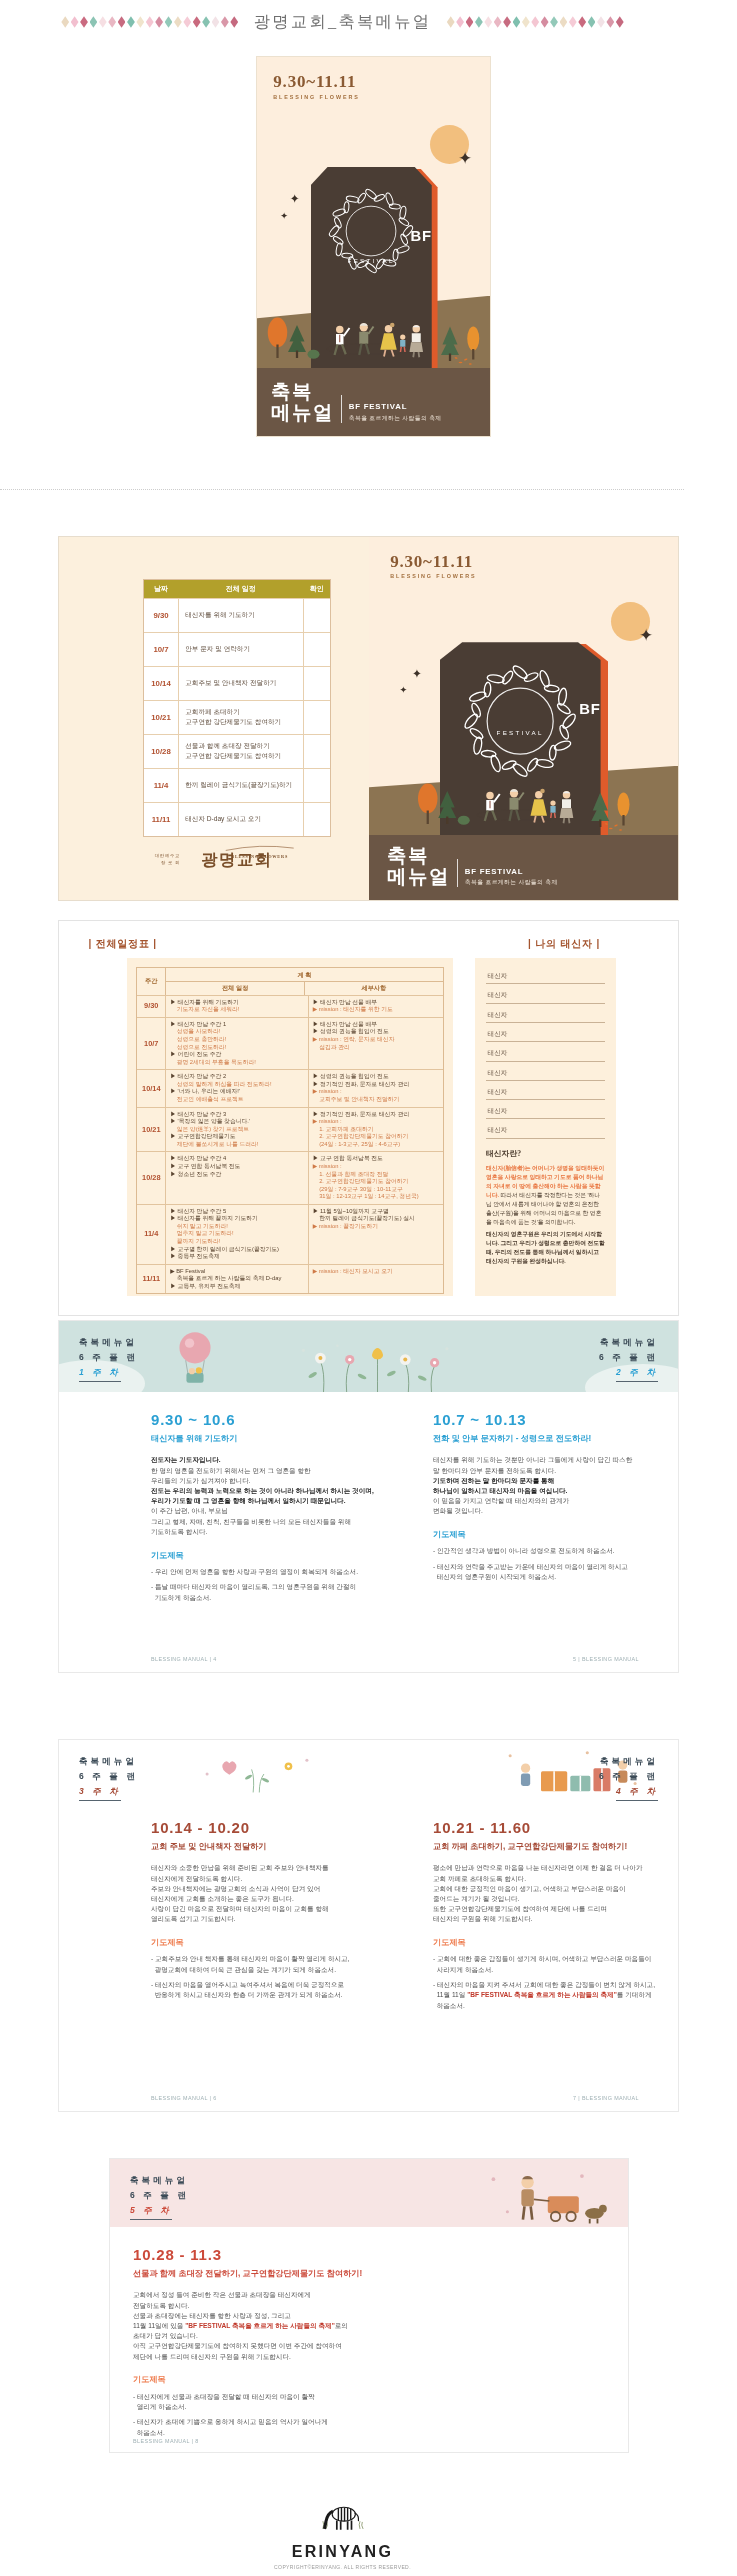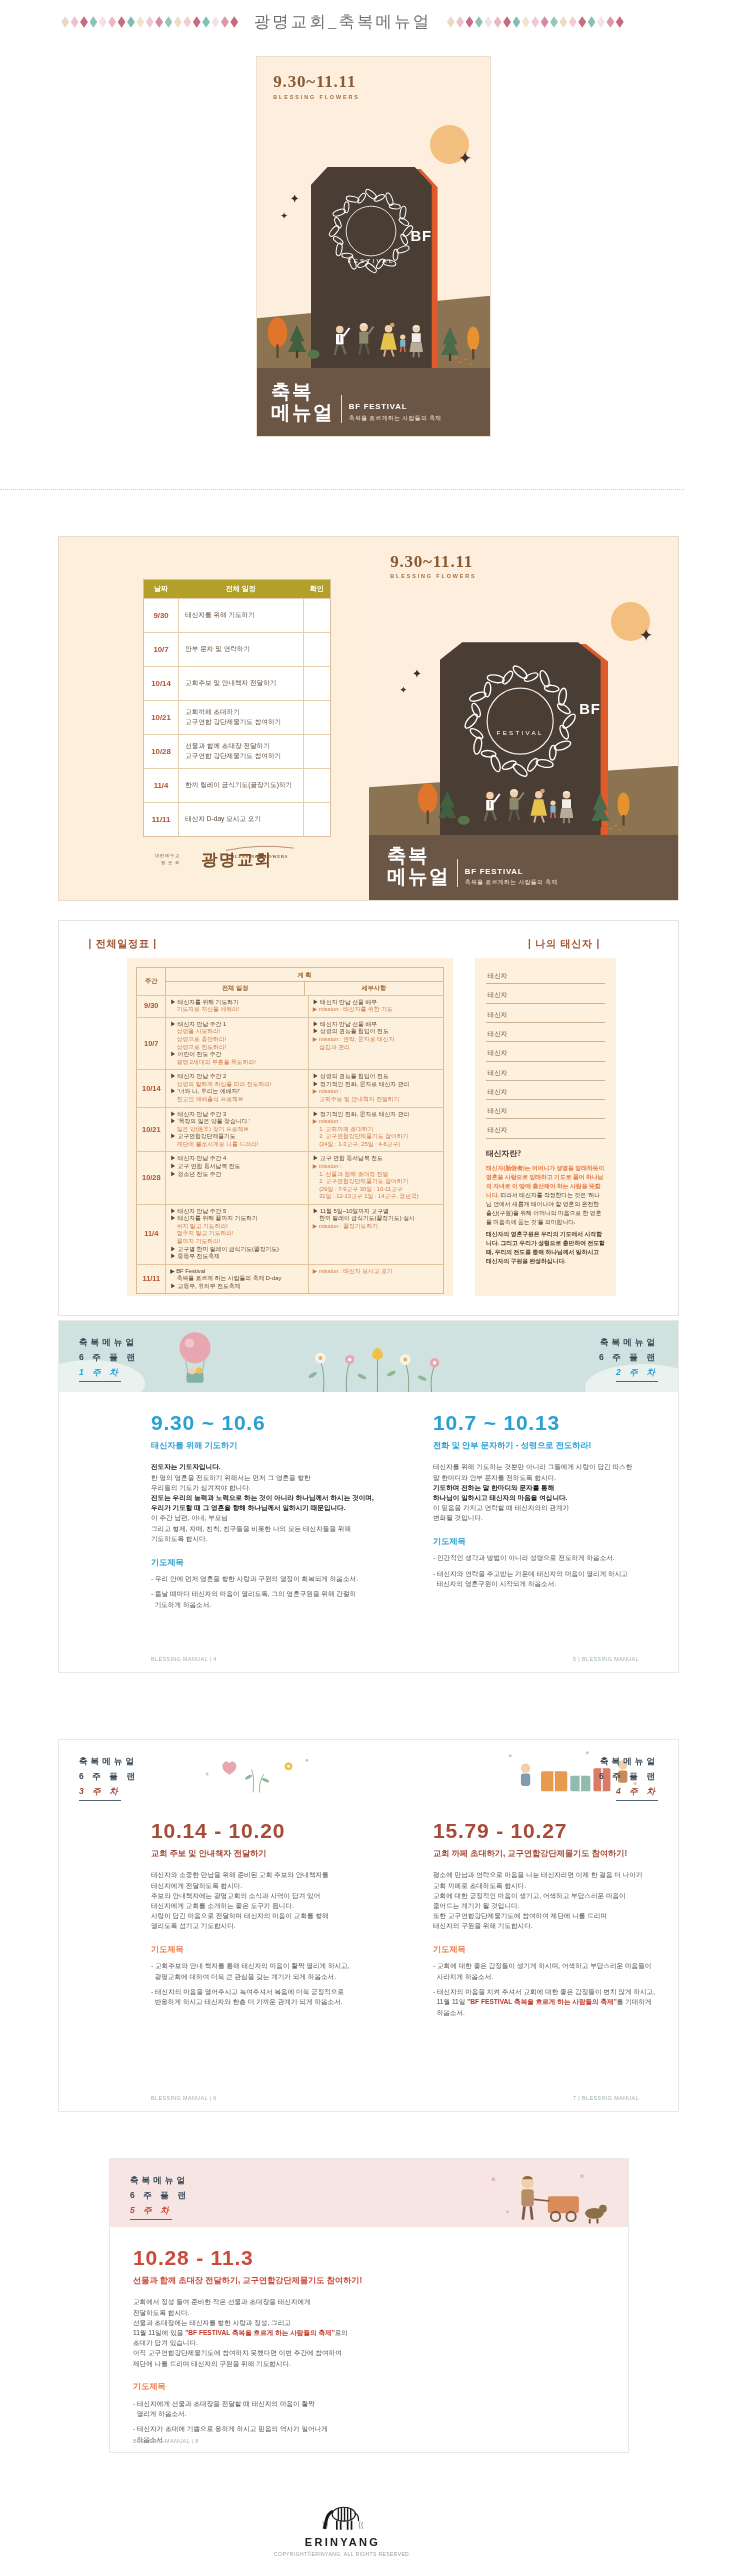--- a/index.html
+++ b/index.html
@@ -89,21 +89,21 @@
   .note-lines .na{color:#e8733d;font-weight:bold;}
   .note-lines .ln.nb{font-weight:bold;}
 
   
   .wspread{position:absolute;background:#fff;border:0.8px solid #e9e9e9;box-sizing:border-box;overflow:hidden;}
   .band{position:absolute;left:0;top:0;right:0;overflow:hidden;}
   .badge{position:absolute;top:14px;font-size:8.5px;font-weight:bold;letter-spacing:3.1px;color:#3c4b57;line-height:1.75;z-index:3;}
   .badge.bl{left:20px;} .badge.br{right:20px;text-align:right;}
   .badge .wk{display:inline-block;border-bottom:1.6px solid #56646f;padding-bottom:1.6px;color:var(--acc);font-style:italic;}
   .wcol{position:absolute;}
-  .w-date{font-size:21px;font-weight:bold;color:var(--acc);letter-spacing:0.8px;}
+  .w-date{font-size:15px;font-weight:bold;color:var(--acc);letter-spacing:0.8px;}
   .w-sub{font-size:8.2px;font-weight:bold;color:var(--acc);margin-top:5.4px;}
   .w-body{margin-top:11px;}
   .w-body .ln{font-size:6.6px;color:#4c4c4c;line-height:1.55;}
   .w-body .ln.b{color:#1e1e1e;font-weight:bold;}
   .w-prayer-title{margin-top:12.4px;font-size:8.2px;font-weight:bold;color:var(--pt);}
   .w-prayer{margin-top:6.2px;}
   .w-prayer .ln{font-size:6.6px;color:#4c4c4c;line-height:1.55;}
   .hl{color:#c0392b;font-weight:bold;}
   .pg-footer{position:absolute;bottom:10px;font-size:5.4px;color:#9fb0b4;letter-spacing:0.4px;}
   .pf-l{left:92px;} .pf-r{right:39px;}
@@ -112,21 +112,21 @@
   .teal .band{height:71px;background:#cfe2df;}
   .cloud{position:absolute;background:#eaf2f0;border-radius:50%;}
   .wk34{--acc:#a64b37;--pt:#ee7c4e;left:58px;top:1739px;width:621px;height:373px;}
   .wk34 .band{height:61px;background:#fff;}
   .wk5{--acc:#cc4a3a;--pt:#ee7c4e;left:109px;top:2158px;width:520px;height:295px;}
   .wk5 .band{height:68px;background:#f7e5e4;}
   .wk5 .pg-footer{left:23px;}
 
   
   .brand{position:absolute;left:0;right:0;top:2498px;text-align:center;}
-  .brand-name{font-size:11px;font-weight:bold;letter-spacing:2.3px;color:#222;margin-top:1px;}
+  .brand-name{font-size:16px;font-weight:bold;letter-spacing:2.3px;color:#222;margin-top:8px;}
   .brand-copy{font-size:5px;color:#9a9a9a;letter-spacing:0.4px;margin-top:3.1px;}
 </style>
 </head>
 <body>
 
 <div id="c">
 
   <div class="top-head">
     <div class="dstrip">
         <span class="diamond" style="background: rgb(234, 217, 192);"></span>
@@ -763,21 +763,21 @@
       <div class="w-prayer-title">기도제목</div>
       <div class="w-prayer">
           <div class="ln">- 교회주보와 안내 책자를 통해 태신자의 마음이 활짝 열리게 하시고,</div>
           <div class="ln">  광명교회에 대하여 더욱 큰 관심을 갖는 계기가 되게 하옵소서.</div>
           <div class="ln"></div>
           <div class="ln">- 태신자의 마음을 열어주시고 녹여주셔서 복음에 더욱 긍정적으로</div>
           <div class="ln">  반응하게 하시고 태신자와 한층 더 가까운 관계가 되게 하옵소서.</div>
         </div>
     </div>
     <div class="wcol" style="left:374px;top:79px;width:237px;">
-      <div class="w-date">15.79 - 10.27</div>
+      <div class="w-date">10.21 - 11.60</div>
       <div class="w-sub">교회 까페 초대하기, 교구연합강단제물기도 참여하기!</div>
       <div class="w-body">
           <div class="ln">평소에 만남과 연락으로 마음을 나눈 태신자라면 이제 한 걸음 더 나아가</div>
           <div class="ln">교회 까페로 초대하도록 합시다.</div>
           <div class="ln">교회에 대한 긍정적인 마음이 생기고, 어색하고 부담스러운 마음이</div>
           <div class="ln">줄어드는 계기가 될 것입니다.</div>
           <div class="ln">또한 교구연합강단제물기도에 참여하여 제단에 나를 드리며</div>
           <div class="ln">태신자의 구원을 위해 기도합시다.</div>
         </div>
       <div class="w-prayer-title">기도제목</div>

